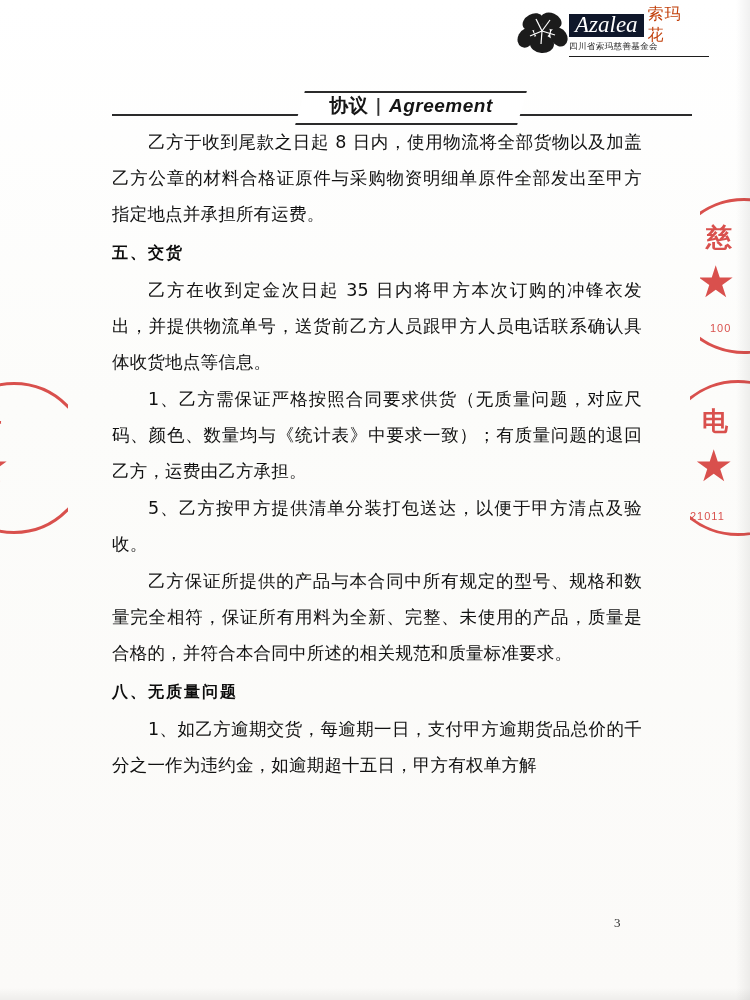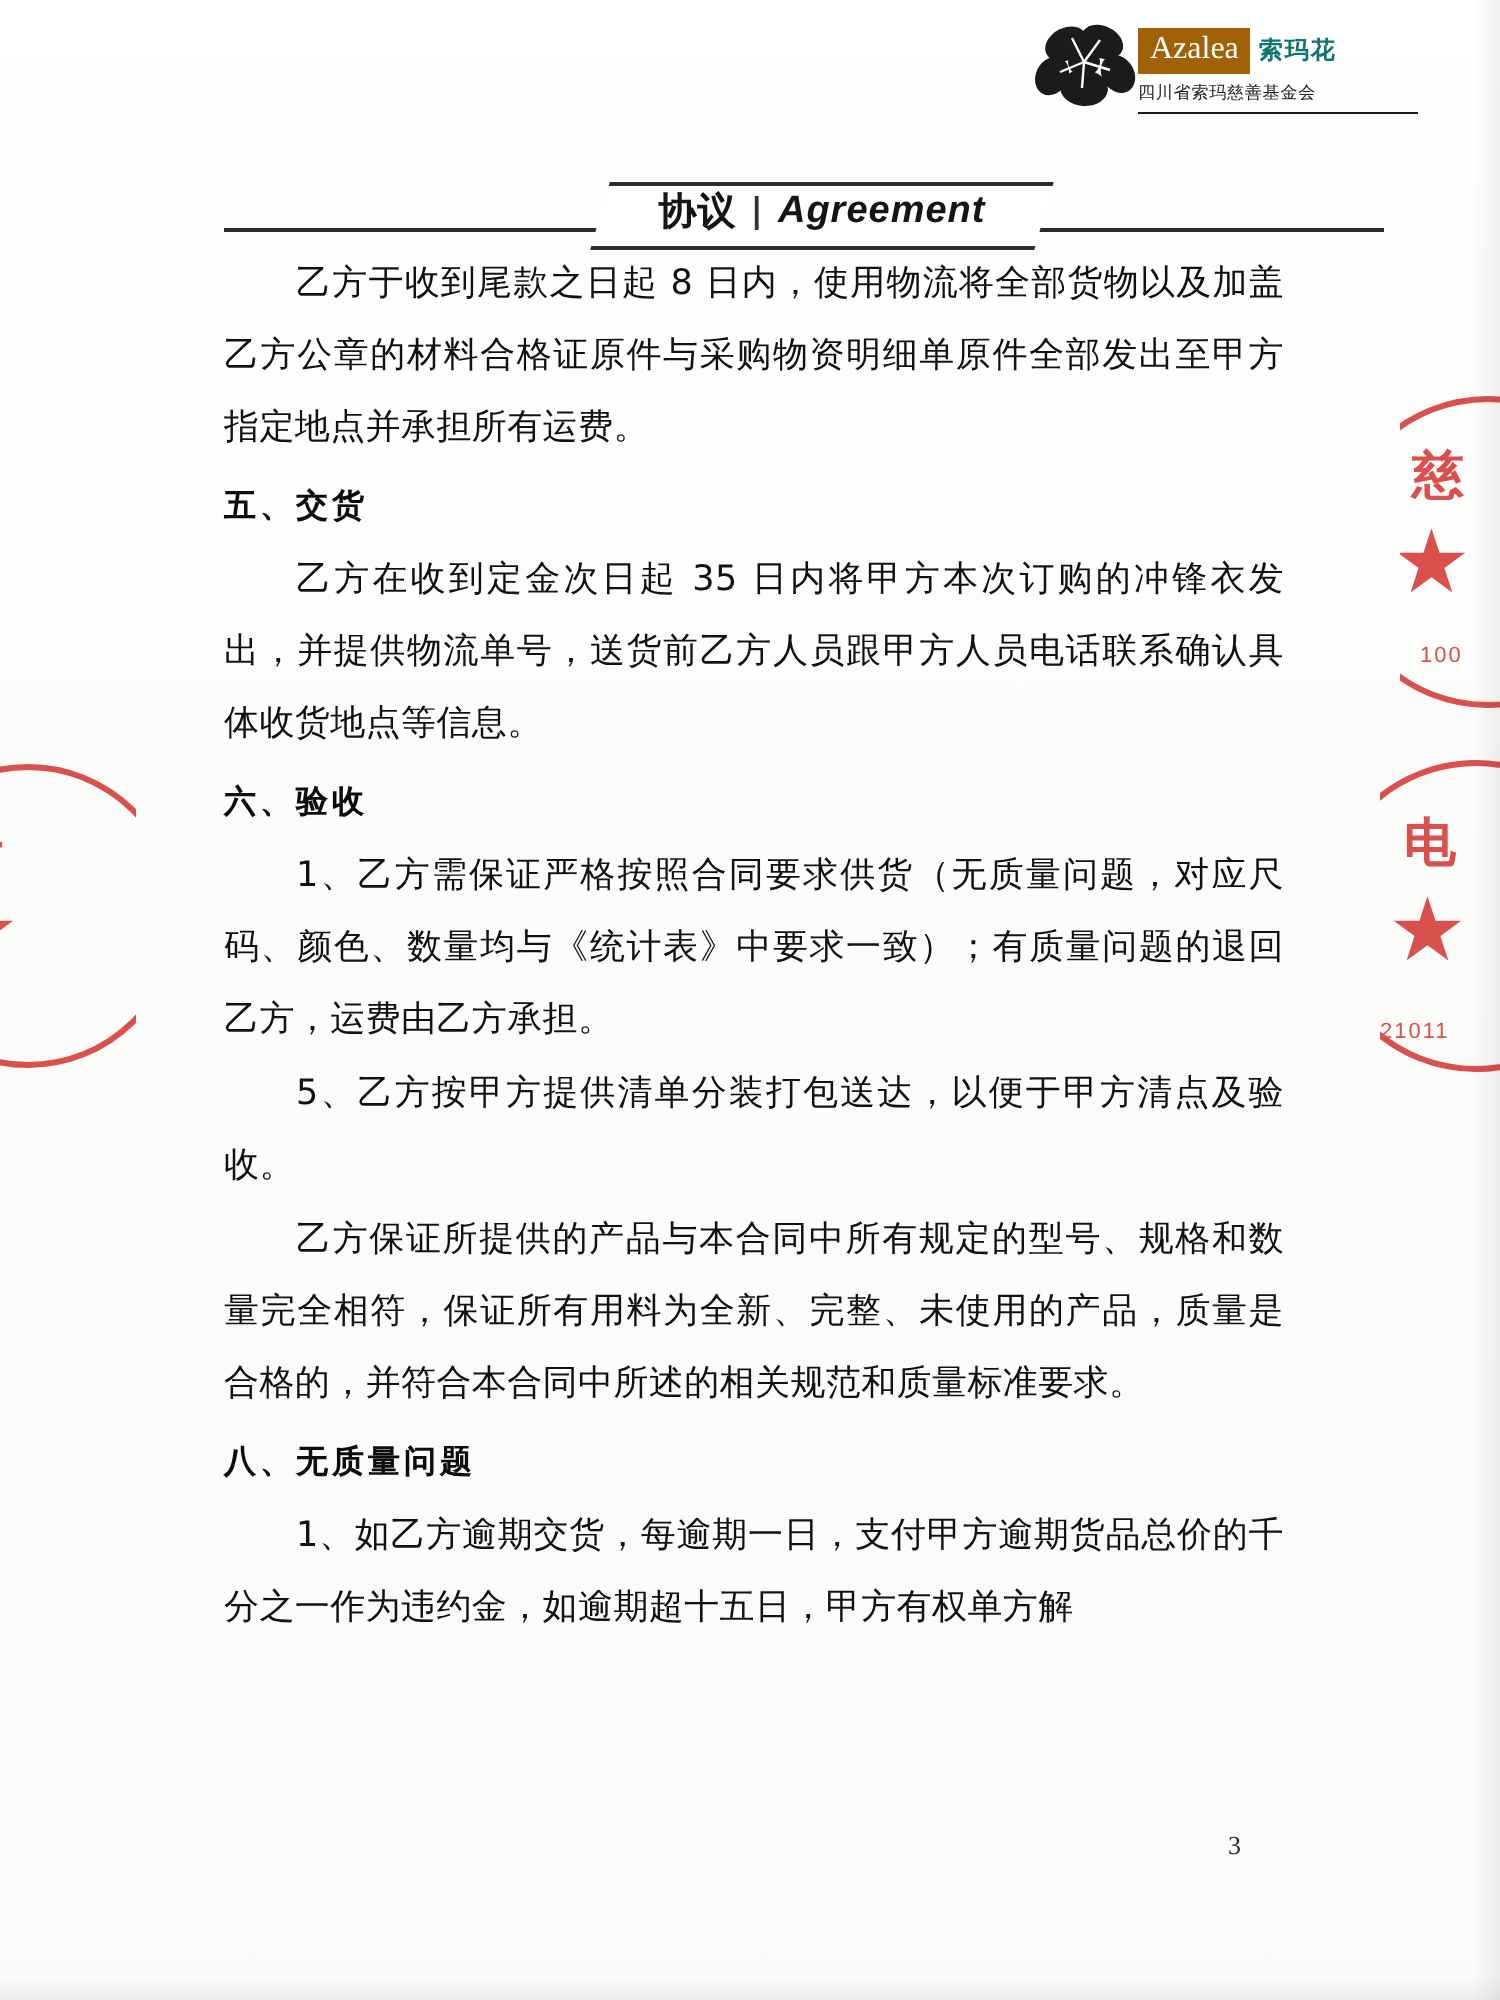--- a/index.html
+++ b/index.html
@@ -106,31 +106,32 @@
     top: 4px;
     width: 124px;
   }
   .logo-row1 {
     display: flex;
     align-items: center;
     gap: 4px;
     height: 26px;
   }
   .logo-azalea {
-    background: #a16207;
+    background: #0f172a;
     color: #ffffff;
     font-family: "Liberation Serif", serif;
-    font-size: 16px;
+    font-style: italic;
+    font-size: 23px;
     padding: 1px 6px 2px 6px;
     line-height: 20px;
   }
   .logo-cn {
-    font-size: 12px;
-    font-weight: bold;
-    color: #0f766e;
+    font-size: 16px;
+    font-weight: normal;
+    color: #c2410c;
     letter-spacing: 1px;
   }
   .logo-sub {
     font-size: 8.5px;
     color: #1c1c1c;
     letter-spacing: 0.4px;
     margin-top: 3px;
     white-space: nowrap;
   }
   .logo-underline {
@@ -316,21 +317,20 @@
       </div>
       <div class="logo-sub">四川省索玛慈善基金会</div>
     </div>
     <div class="logo-underline"></div>
   </div>
 
   <div class="content">
     <p class="para indent">乙方于收到尾款之日起 8 日内，使用物流将全部货物以及加盖乙方公章的材料合格证原件与采购物资明细单原件全部发出至甲方指定地点并承担所有运费。</p>
     <p class="heading">五、交货</p>
     <p class="para indent">乙方在收到定金次日起 35 日内将甲方本次订购的冲锋衣发出，并提供物流单号，送货前乙方人员跟甲方人员电话联系确认具体收货地点等信息。</p>
-    <p class="heading">六、验收</p>
     <p class="para indent">1、乙方需保证严格按照合同要求供货（无质量问题，对应尺码、颜色、数量均与《统计表》中要求一致）；有质量问题的退回乙方，运费由乙方承担。</p>
     <p class="para indent">5、乙方按甲方提供清单分装打包送达，以便于甲方清点及验收。</p>
     <p class="para indent">乙方保证所提供的产品与本合同中所有规定的型号、规格和数量完全相符，保证所有用料为全新、完整、未使用的产品，质量是合格的，并符合本合同中所述的相关规范和质量标准要求。</p>
     <p class="heading">八、无质量问题</p>
     <p class="para indent">1、如乙方逾期交货，每逾期一日，支付甲方逾期货品总价的千分之一作为违约金，如逾期超十五日，甲方有权单方解</p>
   </div>
 
   <div class="page-number">3</div>
 
   <div class="stamp" id="stamp-left">

